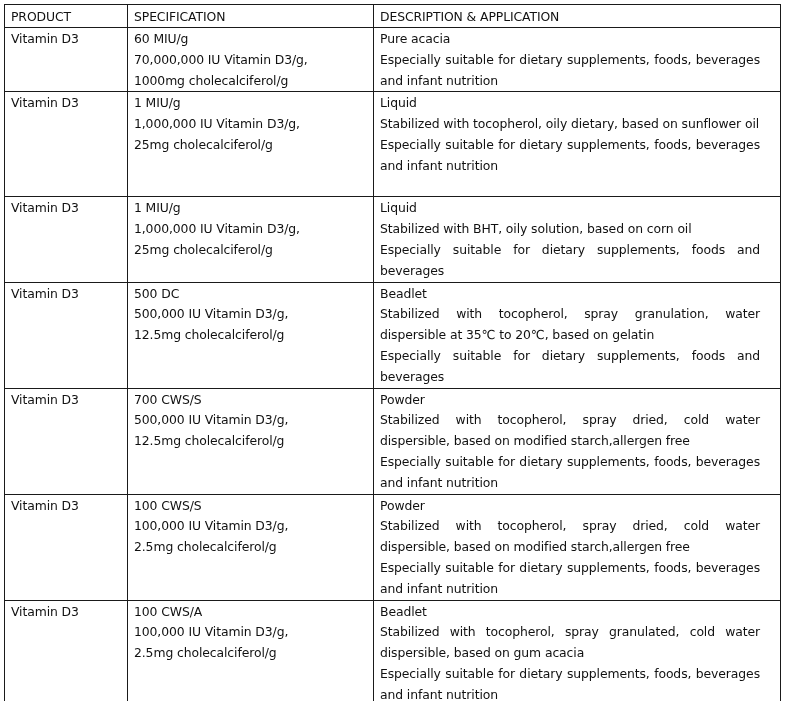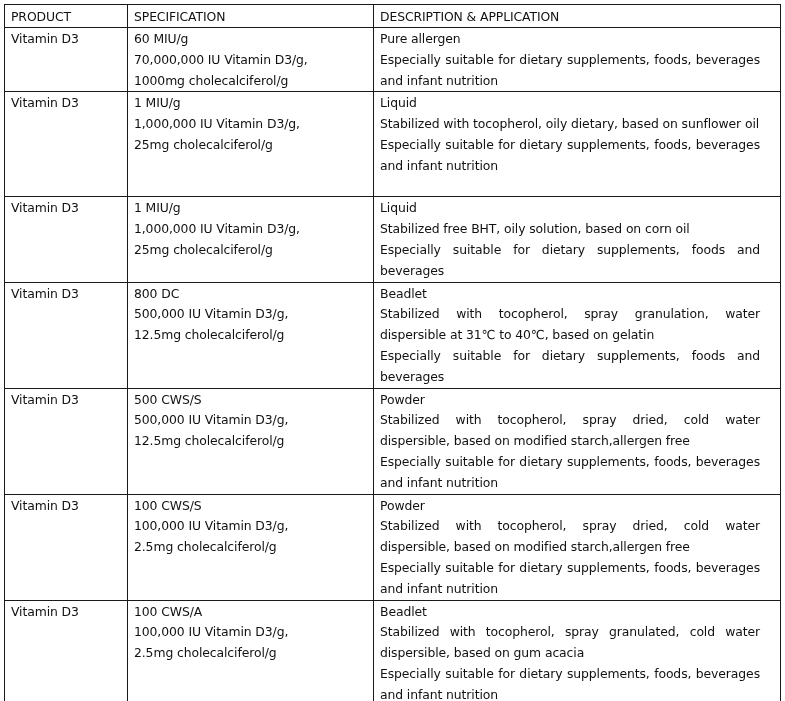--- a/index.html
+++ b/index.html
@@ -63,21 +63,21 @@
   </thead>
   <tbody id="table-body">
       <tr style="height: 63px;">
         <td>Vitamin D3</td>
         <td>
           <span class="line">60 MIU/g</span>
           <span class="line">70,000,000 IU Vitamin D3/g,</span>
           <span class="line">1000mg cholecalciferol/g</span>
         </td>
         <td class="desc">
-          <span class="line">Pure allergen</span>
+          <span class="line">Pure acacia</span>
           <span class="line">Especially suitable for dietary supplements, foods, beverages and infant nutrition</span>
         </td>
       </tr>
       <tr style="height: 105px;">
         <td>Vitamin D3</td>
         <td>
           <span class="line">1 MIU/g</span>
           <span class="line">1,000,000 IU Vitamin D3/g,</span>
           <span class="line">25mg cholecalciferol/g</span>
         </td>
@@ -89,41 +89,41 @@
       </tr>
       <tr style="height: 84px;">
         <td>Vitamin D3</td>
         <td>
           <span class="line">1 MIU/g</span>
           <span class="line">1,000,000 IU Vitamin D3/g,</span>
           <span class="line">25mg cholecalciferol/g</span>
         </td>
         <td class="desc">
           <span class="line">Liquid</span>
-          <span class="line">Stabilized free BHT, oily solution, based on corn oil</span>
+          <span class="line">Stabilized with BHT, oily solution, based on corn oil</span>
           <span class="line">Especially suitable for dietary supplements, foods and beverages</span>
         </td>
       </tr>
       <tr style="height: 105px;">
         <td>Vitamin D3</td>
         <td>
-          <span class="line">800 DC</span>
+          <span class="line">500 DC</span>
           <span class="line">500,000 IU Vitamin D3/g,</span>
           <span class="line">12.5mg cholecalciferol/g</span>
         </td>
         <td class="desc">
           <span class="line">Beadlet</span>
-          <span class="line">Stabilized with tocopherol, spray granulation, water dispersible at 31℃ to 40℃, based on gelatin</span>
+          <span class="line">Stabilized with tocopherol, spray granulation, water dispersible at 35℃ to 20℃, based on gelatin</span>
           <span class="line">Especially suitable for dietary supplements, foods and beverages</span>
         </td>
       </tr>
       <tr style="height: 105px;">
         <td>Vitamin D3</td>
         <td>
-          <span class="line">500 CWS/S</span>
+          <span class="line">700 CWS/S</span>
           <span class="line">500,000 IU Vitamin D3/g,</span>
           <span class="line">12.5mg cholecalciferol/g</span>
         </td>
         <td class="desc">
           <span class="line">Powder</span>
           <span class="line">Stabilized with tocopherol, spray dried, cold water dispersible, based on modified starch,allergen free</span>
           <span class="line">Especially suitable for dietary supplements, foods, beverages and infant nutrition</span>
         </td>
       </tr>
       <tr style="height: 105px;">

